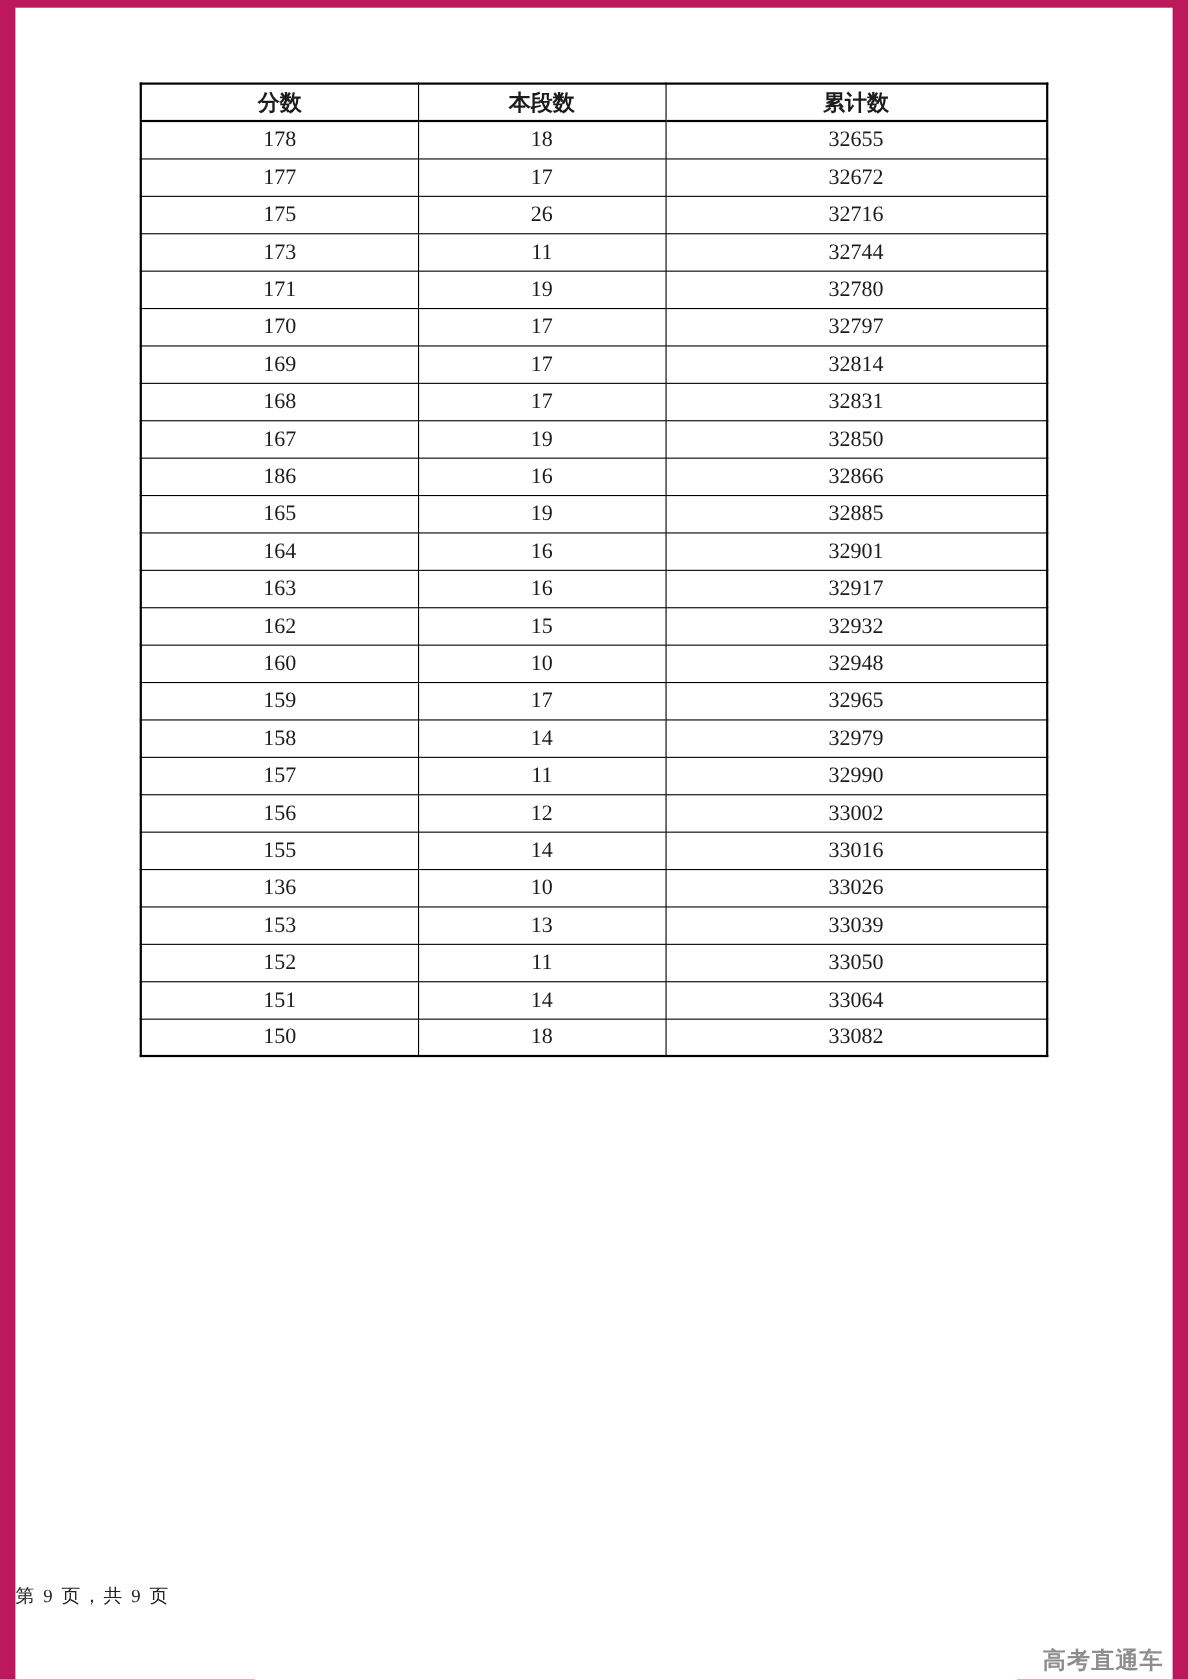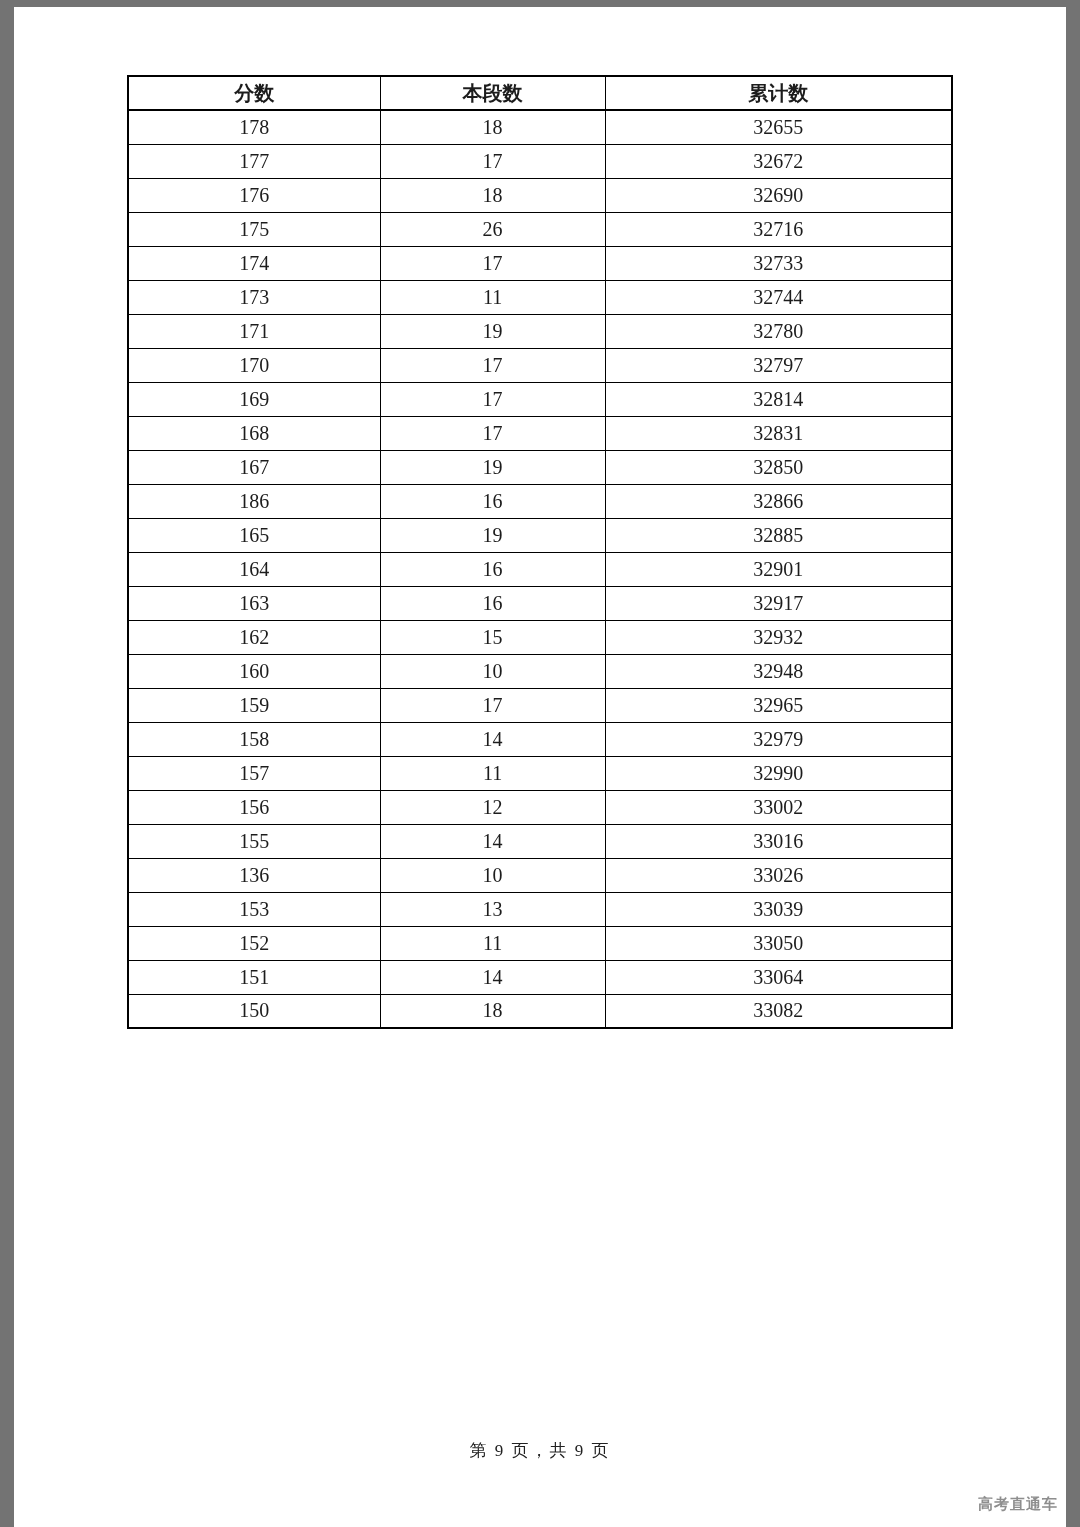--- a/index.html
+++ b/index.html
@@ -5,21 +5,21 @@
   * { margin: 0; padding: 0; box-sizing: border-box; }
   html, body {
     background: #e9e9e9;
     font-family: "Liberation Serif", "DejaVu Serif", serif;
     color: #1c1c1c;
   }
   .viewport {
     width: 1080px;
     height: 1527px;
     margin: 0 auto;
-    background: #737373;
+    background: #be185d;
     position: relative;
     overflow: hidden;
   }
   .page {
     position: absolute;
     left: 14px;
     top: 7px;
     width: 1052px;
     height: 1520px;
     background: #ffffff;
@@ -53,31 +53,30 @@
     border-bottom: 2px solid #000;
   }
   col.c1 { width: 30.6%; }
   col.c2 { width: 27.3%; }
   col.c3 { width: 42.1%; }
   .footer {
     position: absolute;
     top: 1432px;
     left: 0;
     width: 100%;
-    text-align: center;
     font-size: 17px;
     letter-spacing: 2px;
     color: #222;
   }
   .watermark {
     position: absolute;
     top: 1488px;
     right: 8px;
     font-family: Liberation Sans, sans-serif;
-    font-size: 15px;
+    font-size: 21px;
     font-weight: bold;
     color: #8e8e8e;
     letter-spacing: 1px;
   }
 </style>
 </head>
 <body>
 
 <div class="viewport">
   <div class="page">
@@ -101,35 +100,25 @@
               <td>178</td>
               <td>18</td>
               <td>32655</td>
             </tr>
             <tr>
               <td>177</td>
               <td>17</td>
               <td>32672</td>
             </tr>
             <tr>
-              <td>176</td>
-              <td>18</td>
-              <td>32690</td>
-            </tr>
-            <tr>
               <td>175</td>
               <td>26</td>
               <td>32716</td>
             </tr>
             <tr>
-              <td>174</td>
-              <td>17</td>
-              <td>32733</td>
-            </tr>
-            <tr>
               <td>173</td>
               <td>11</td>
               <td>32744</td>
             </tr>
             <tr>
               <td>171</td>
               <td>19</td>
               <td>32780</td>
             </tr>
             <tr>

